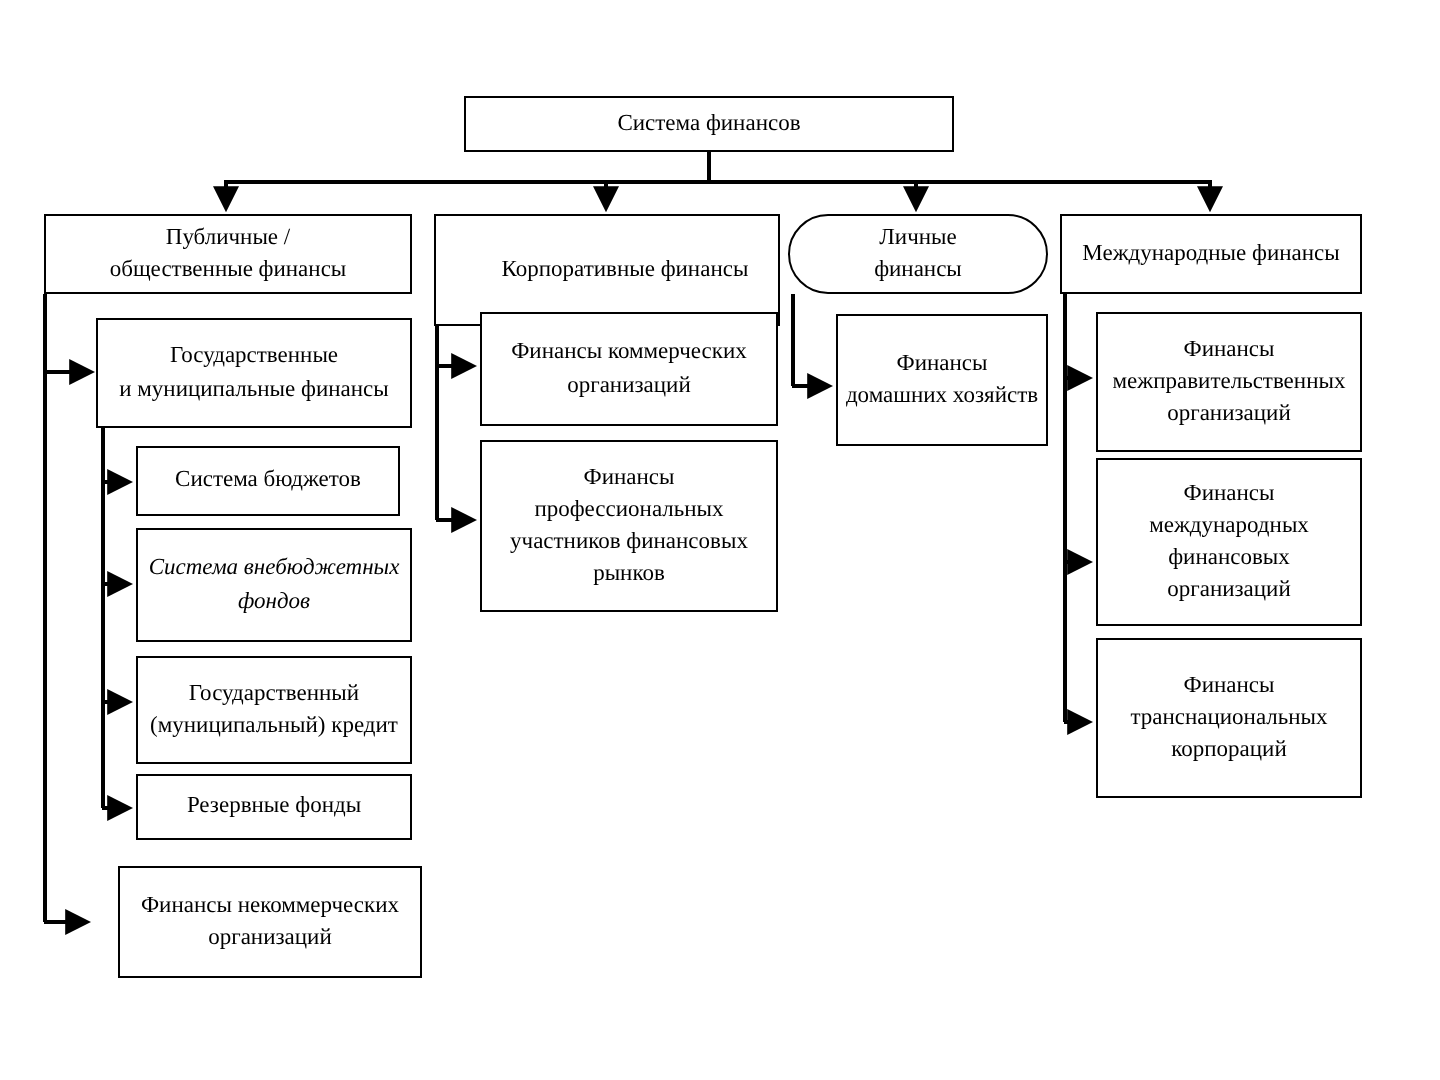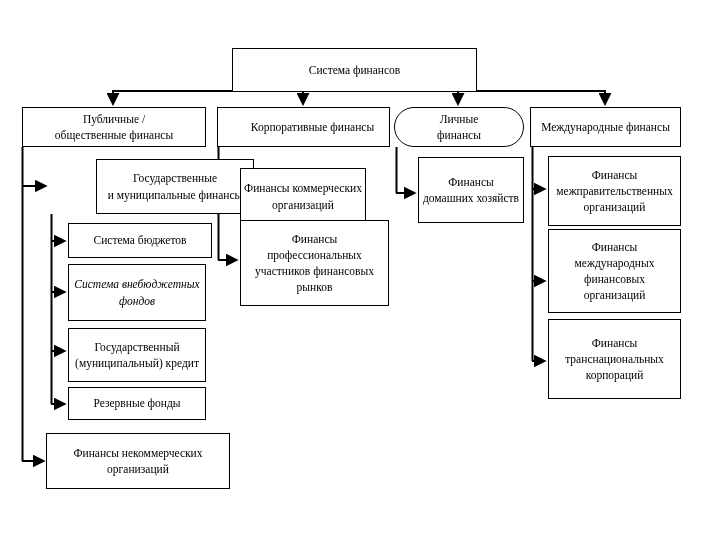--- a/index.html
+++ b/index.html
@@ -84,41 +84,41 @@
     </g>
 
     <g stroke="#000000" stroke-width="2" fill="none">
       <line x1="532.5" y1="147" x2="532.5" y2="361"></line>
       <line x1="532" y1="189" x2="544" y2="189" marker-end="url(#arrow)"></line>
       <line x1="532" y1="281" x2="544" y2="281" marker-end="url(#arrow)"></line>
       <line x1="532" y1="361" x2="544" y2="361" marker-end="url(#arrow)"></line>
     </g>
   </svg>
 
-  <div class="node" style="left:232px; top:48px; width:245px; height:44px;">Система финансов</div>
+  <div class="node" style="left:232px; top:48px; width:245px; height:28px;">Система финансов</div>
 
   <div class="node" style="left:22px; top:107px; width:184px; height:40px;">Публичные /
 общественные финансы</div>
-  <div class="node" style="left:217px; top:107px; width:173px; height:40px;padding-left:21px;">Корпоративные финансы</div>
+  <div class="node" style="left:217px; top:107px; width:173px; height:56px;padding-left:21px;">Корпоративные финансы</div>
   <div class="node" style="left:394px; top:107px; width:130px; height:40px;border-radius:20px;">Личные
 финансы</div>
   <div class="node" style="left:530px; top:107px; width:151px; height:40px;">Международные финансы</div>
 
-  <div class="node" style="left:48px; top:159px; width:158px; height:55px;margin-left:48px;">Государственные
+  <div class="node" style="left:48px; top:159px; width:158px; height:55px;">Государственные
 и муниципальные финансы</div>
-  <div class="node" style="left:68px; top:223px; width:144px; height:35px;">Система бюджетов</div>
+  <div class="node" style="left:68px; top:223px; width:132px; height:35px;">Система бюджетов</div>
   <div class="node" style="left:68px; top:264px; width:138px; height:57px;font-style:italic;">Система внебюджетных
 фондов</div>
   <div class="node" style="left:68px; top:328px; width:138px; height:54px;">Государственный
 (муниципальный) кредит</div>
   <div class="node" style="left:68px; top:387px; width:138px; height:33px;">Резервные фонды</div>
-  <div class="node" style="left:46px; top:433px; width:184px; height:56px;">Финансы некоммерческих
+  <div class="node" style="left:59px; top:433px; width:152px; height:56px;">Финансы некоммерческих
 организаций</div>
 
-  <div class="node" style="left:240px; top:156px; width:126px; height:57px;margin-top:12px;">Финансы коммерческих
+  <div class="node" style="left:240px; top:156px; width:149px; height:57px;">Финансы коммерческих
 организаций</div>
   <div class="node" style="left:240px; top:220px; width:149px; height:86px;">Финансы
 профессиональных
 участников финансовых
 рынков</div>
 
   <div class="node" style="left:418px; top:157px; width:106px; height:66px;">Финансы
 домашних хозяйств</div>
 
   <div class="node" style="left:548px; top:156px; width:133px; height:70px;">Финансы

